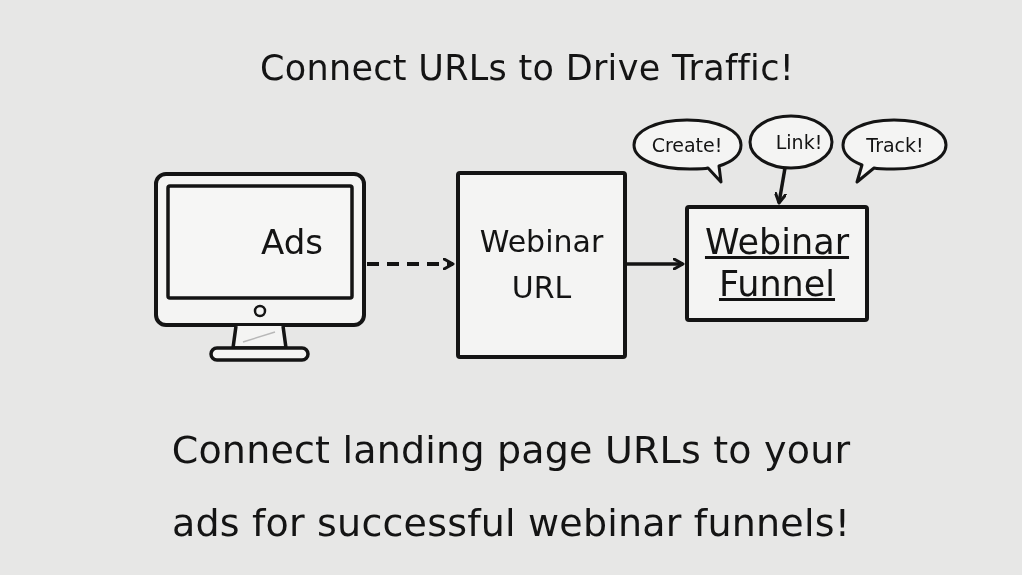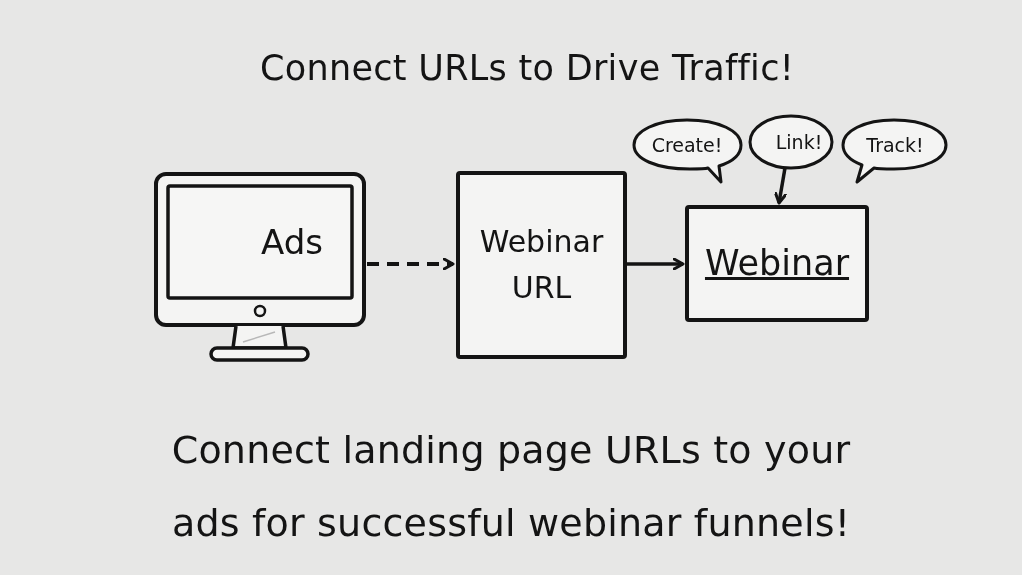--- a/index.html
+++ b/index.html
@@ -79,20 +79,21 @@
   <span>Ads</span>
 </div>
 
 <div class="node-label landing-label">
   <span>Webinar</span>
   <span>URL</span>
 </div>
 
 <div class="node-label webinar-label">
   <span>Webinar</span>
+  <span>Funnel</span>
 </div>
 
 <div class="bubble-label b-create">Create!</div>
 <div class="bubble-label b-link">Link!</div>
 <div class="bubble-label b-track">Track!</div>
 
 <div class="abs caption l1">Connect landing page URLs to your</div>
 <div class="abs caption l2">ads for successful webinar funnels!</div>
 
 </body></html>

